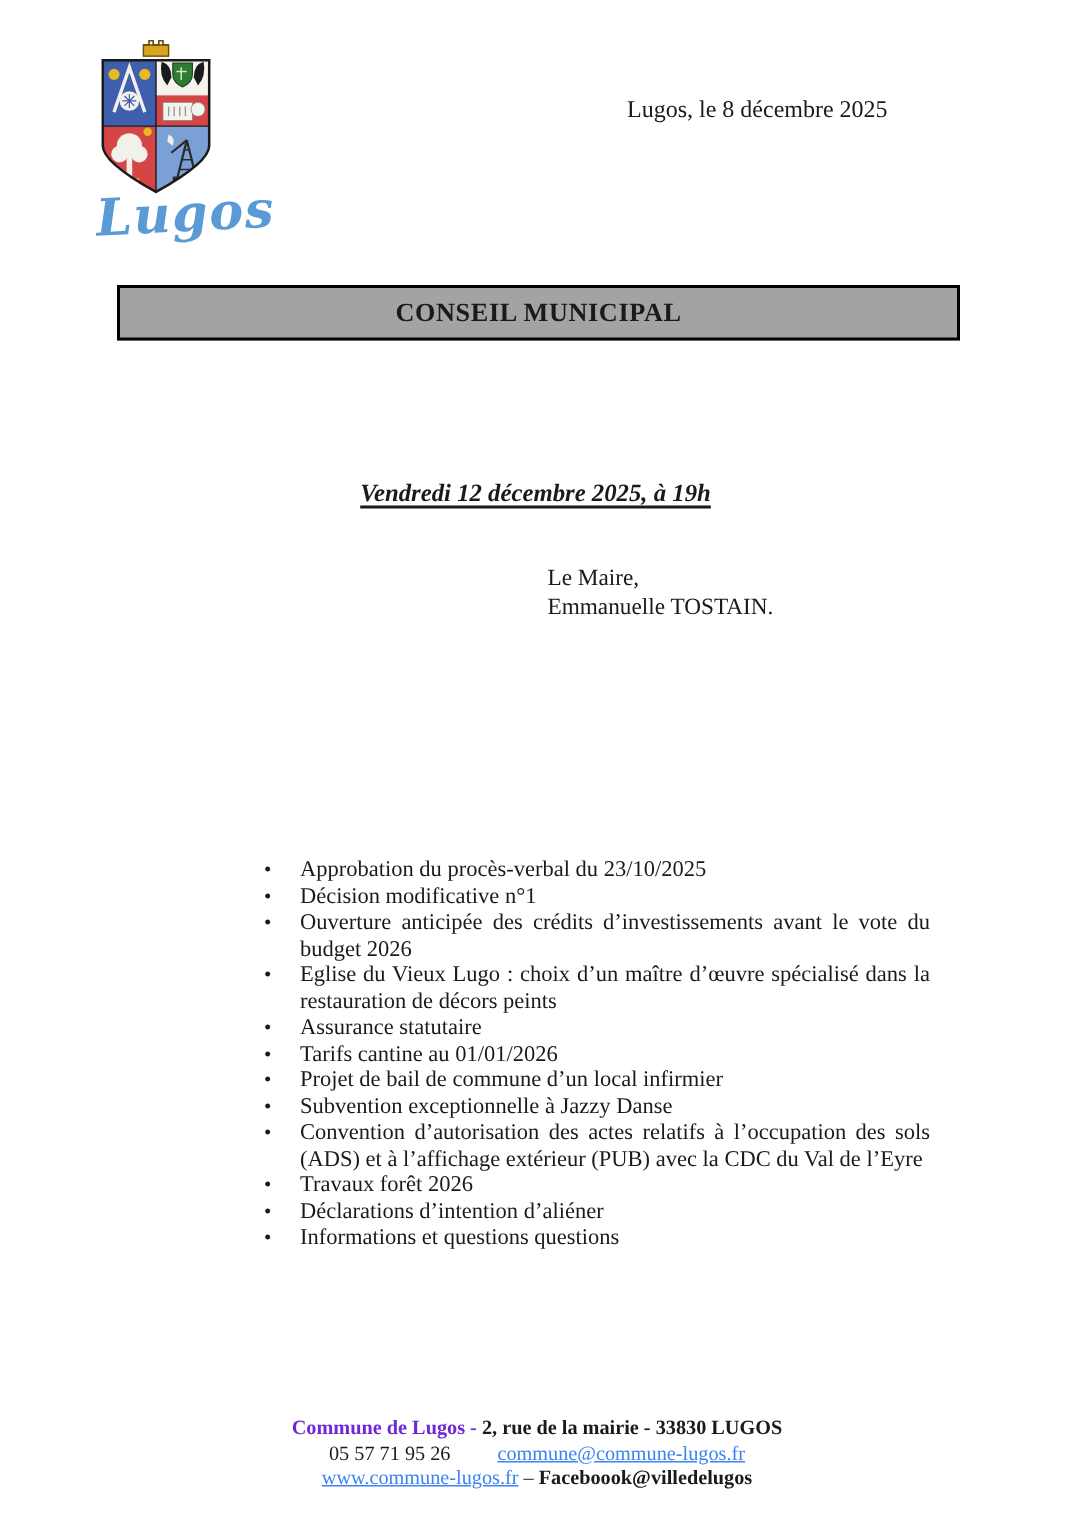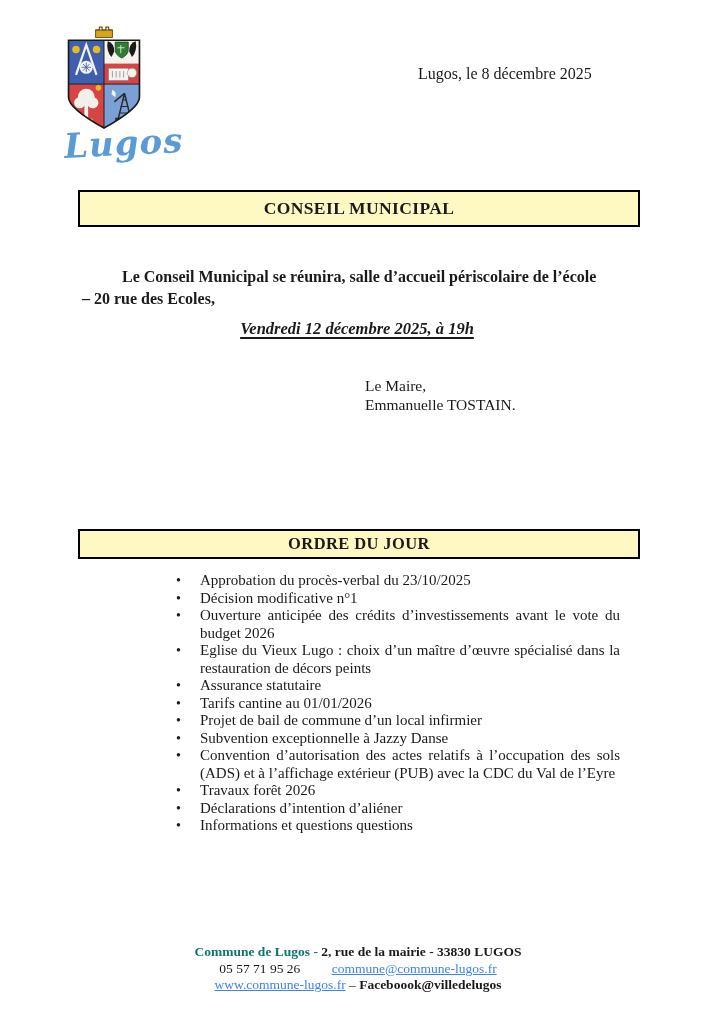--- a/index.html
+++ b/index.html
@@ -31,21 +31,21 @@
     position: absolute; left: 418px; top: 64px;
     font-size: 16px; line-height: 20px;
   }
 
   
   .ruled-box {
     position: absolute; left: 78px; width: 558px;
     border: 2px solid #000;
     display: flex; align-items: center; justify-content: center;
     font-weight: bold; letter-spacing: 0.4px;
-    background: #fef9c3;
+    background: #a3a3a3;
   }
   .box-conseil { top: 190px; height: 33px; font-size: 17.5px; }
   .box-ordre   { top: 529px; height: 26px; font-size: 16.5px; }
 
   
   .intro {
     position: absolute; left: 82px; top: 266px; width: 560px;
     font-weight: bold; font-size: 16px; line-height: 22px;
   }
   .intro-line1 { text-indent: 40px; }
@@ -77,21 +77,21 @@
   }
   .agenda-list .item-text {
     display: block; width: 420px; text-align: justify;
   }
 
   
   .page-footer {
     position: absolute; left: 78px; top: 944px; width: 560px;
     text-align: center; font-size: 13.5px; line-height: 16.5px;
   }
-  .commune-name { color: #0f766e; font-weight: bold; }
+  .commune-name { color: #6d28d9; font-weight: bold; }
   .footer-bold { font-weight: bold; }
   .footer-link {
     color: #3b82f6; text-decoration: underline; cursor: pointer;
   }
   .footer-phone { margin-right: 28px; }
 </style>
 </head>
 <body>
 
 <div class="page">
@@ -147,35 +147,28 @@
     </svg>
     <div class="wordmark">Lugos</div>
   </div>
 
   <div class="date-line">Lugos, le 8 décembre 2025</div>
 
   <div class="ruled-box box-conseil">
     <span>CONSEIL MUNICIPAL</span>
   </div>
 
-  <div class="intro">
-    <div class="intro-line1">Le Conseil Municipal se réunira, salle d’accueil périscolaire de l’école</div>
-    <div class="intro-line2">– 20 rue des Ecoles,</div>
-  </div>
 
   <div class="meeting">Vendredi 12 décembre 2025, à 19h</div>
 
   <div class="signature">
     <div>Le Maire,</div>
     <div>Emmanuelle TOSTAIN.</div>
   </div>
 
-  <div class="ruled-box box-ordre">
-    <span>ORDRE DU JOUR</span>
-  </div>
 
   <ul class="agenda-list">
     <li>
         <span class="bullet">•</span>
         <span class="item-text">Approbation du procès-verbal du 23/10/2025</span>
       </li>
     <li>
         <span class="bullet">•</span>
         <span class="item-text">Décision modificative n°1</span>
       </li>

